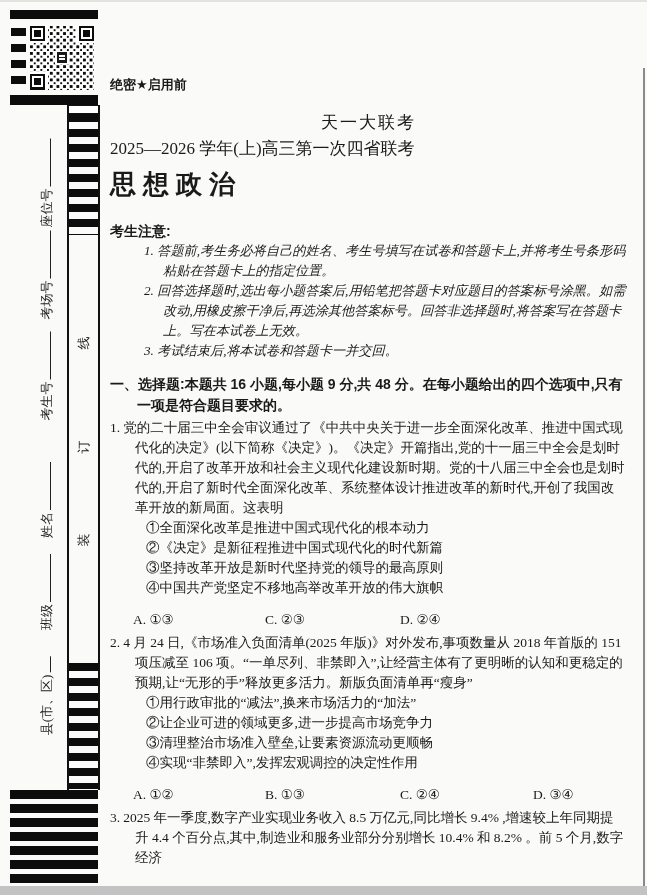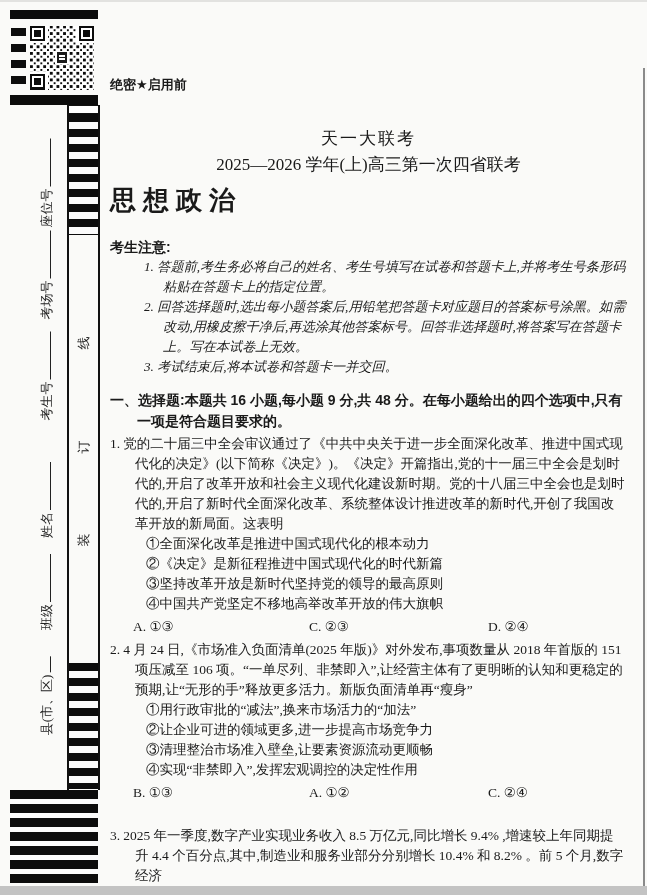--- a/index.html
+++ b/index.html
@@ -31,37 +31,37 @@
       transform:translate(-50%,-50%) rotate(-90deg);font-family:"Liberation Serif",serif;}
   .fill-line{display:inline-block;width:48px;height:4px;border-bottom:1.2px solid #222;margin-left:2px;}
   .fill-line.short{width:16px;}
   .bind-char{position:absolute;left:84px;white-space:nowrap;font-size:13px;color:#222;
       transform:translate(-50%,-50%) rotate(-90deg);}
 
   
   #content{position:absolute;left:110px;top:8px;width:517px;font-size:13.5px;line-height:20px;}
   .security{margin-top:67px;font-weight:bold;font-size:13px;
       font-family:"Liberation Sans","DejaVu Sans",sans-serif;}
-  .org{margin-top:34px;text-align:center;font-size:17px;letter-spacing:2px;}
-  .session{margin-top:6px;text-align:center;font-size:17px;}
+  .org{margin-top:18px;text-align:center;font-size:17px;letter-spacing:2px;}
+  .session{margin-top:6px;font-size:17px;}
   .subject{margin-top:15px;text-align:left;font-size:26px;font-weight:bold;letter-spacing:7px;
       font-family:"Liberation Sans","DejaVu Sans",sans-serif;}
   .notice-head{margin-top:27px;font-weight:bold;font-size:14px;
       font-family:Liberation Sans, sans-serif;}
   .notice-items{margin-left:34px;font-style:italic;font-size:13.2px;}
   .notice-item{padding-left:19px;text-indent:-19px;}
   .section-head{margin-top:13px;font-weight:bold;font-size:14px;line-height:20.5px;
       font-family:"Liberation Sans","DejaVu Sans",sans-serif;
       padding-left:27px;text-indent:-27px;}
   .q{margin-top:3px;}
   .q-stem{margin:0;padding-left:25px;text-indent:-25px;}
   .q-num{margin-right:3px;}
   .statements{margin-left:36px;}
   .statement{white-space:nowrap;}
-  .choices{margin-left:23px;margin-top:3px;display:grid;grid-template-columns:132px 135px 133px auto;gap:44px;}
+  .choices{margin-left:23px;margin-top:12px;display:grid;grid-template-columns:132px 135px 133px auto;}
   .footer{margin-top:15px;text-align:center;font-size:13.5px;}
   .footer span{margin:0 7px;}
 </style>
 </head>
 <body>
 
 <div id="page">
 
   <div class="edge-top"></div>
   <div class="edge-bottom"></div>
@@ -162,22 +162,22 @@
 
     <div class="q">
       <p class="q-stem"><span class="q-num">2.</span><span>4 月 24 日,《市场准入负面清单(2025 年版)》对外发布,事项数量从 2018 年首版的 151 项压减至 106 项。“一单尽列、非禁即入”,让经营主体有了更明晰的认知和更稳定的预期,让“无形的手”释放更多活力。新版负面清单再“瘦身”</span></p>
       <div class="statements">
         <div class="statement">①用行政审批的“减法”,换来市场活力的“加法”</div>
         <div class="statement">②让企业可进的领域更多,进一步提高市场竞争力</div>
         <div class="statement">③清理整治市场准入壁垒,让要素资源流动更顺畅</div>
         <div class="statement">④实现“非禁即入”,发挥宏观调控的决定性作用</div>
       </div>
       <div class="choices">
+        <span>A. ①②</span>
         <span>B. ①③</span>
-        <span>A. ①②</span>
         <span>C. ②④</span>
         <span>D. ③④</span>
       </div>
     </div>
 
     <div class="q">
       <p class="q-stem"><span class="q-num">3.</span><span>2025 年一季度,数字产业实现业务收入 8.5 万亿元,同比增长 9.4% ,增速较上年同期提升 4.4 个百分点,其中,制造业和服务业部分分别增长 10.4% 和 8.2% 。前 5 个月,数字经济</span></p>
     </div>
 
 

